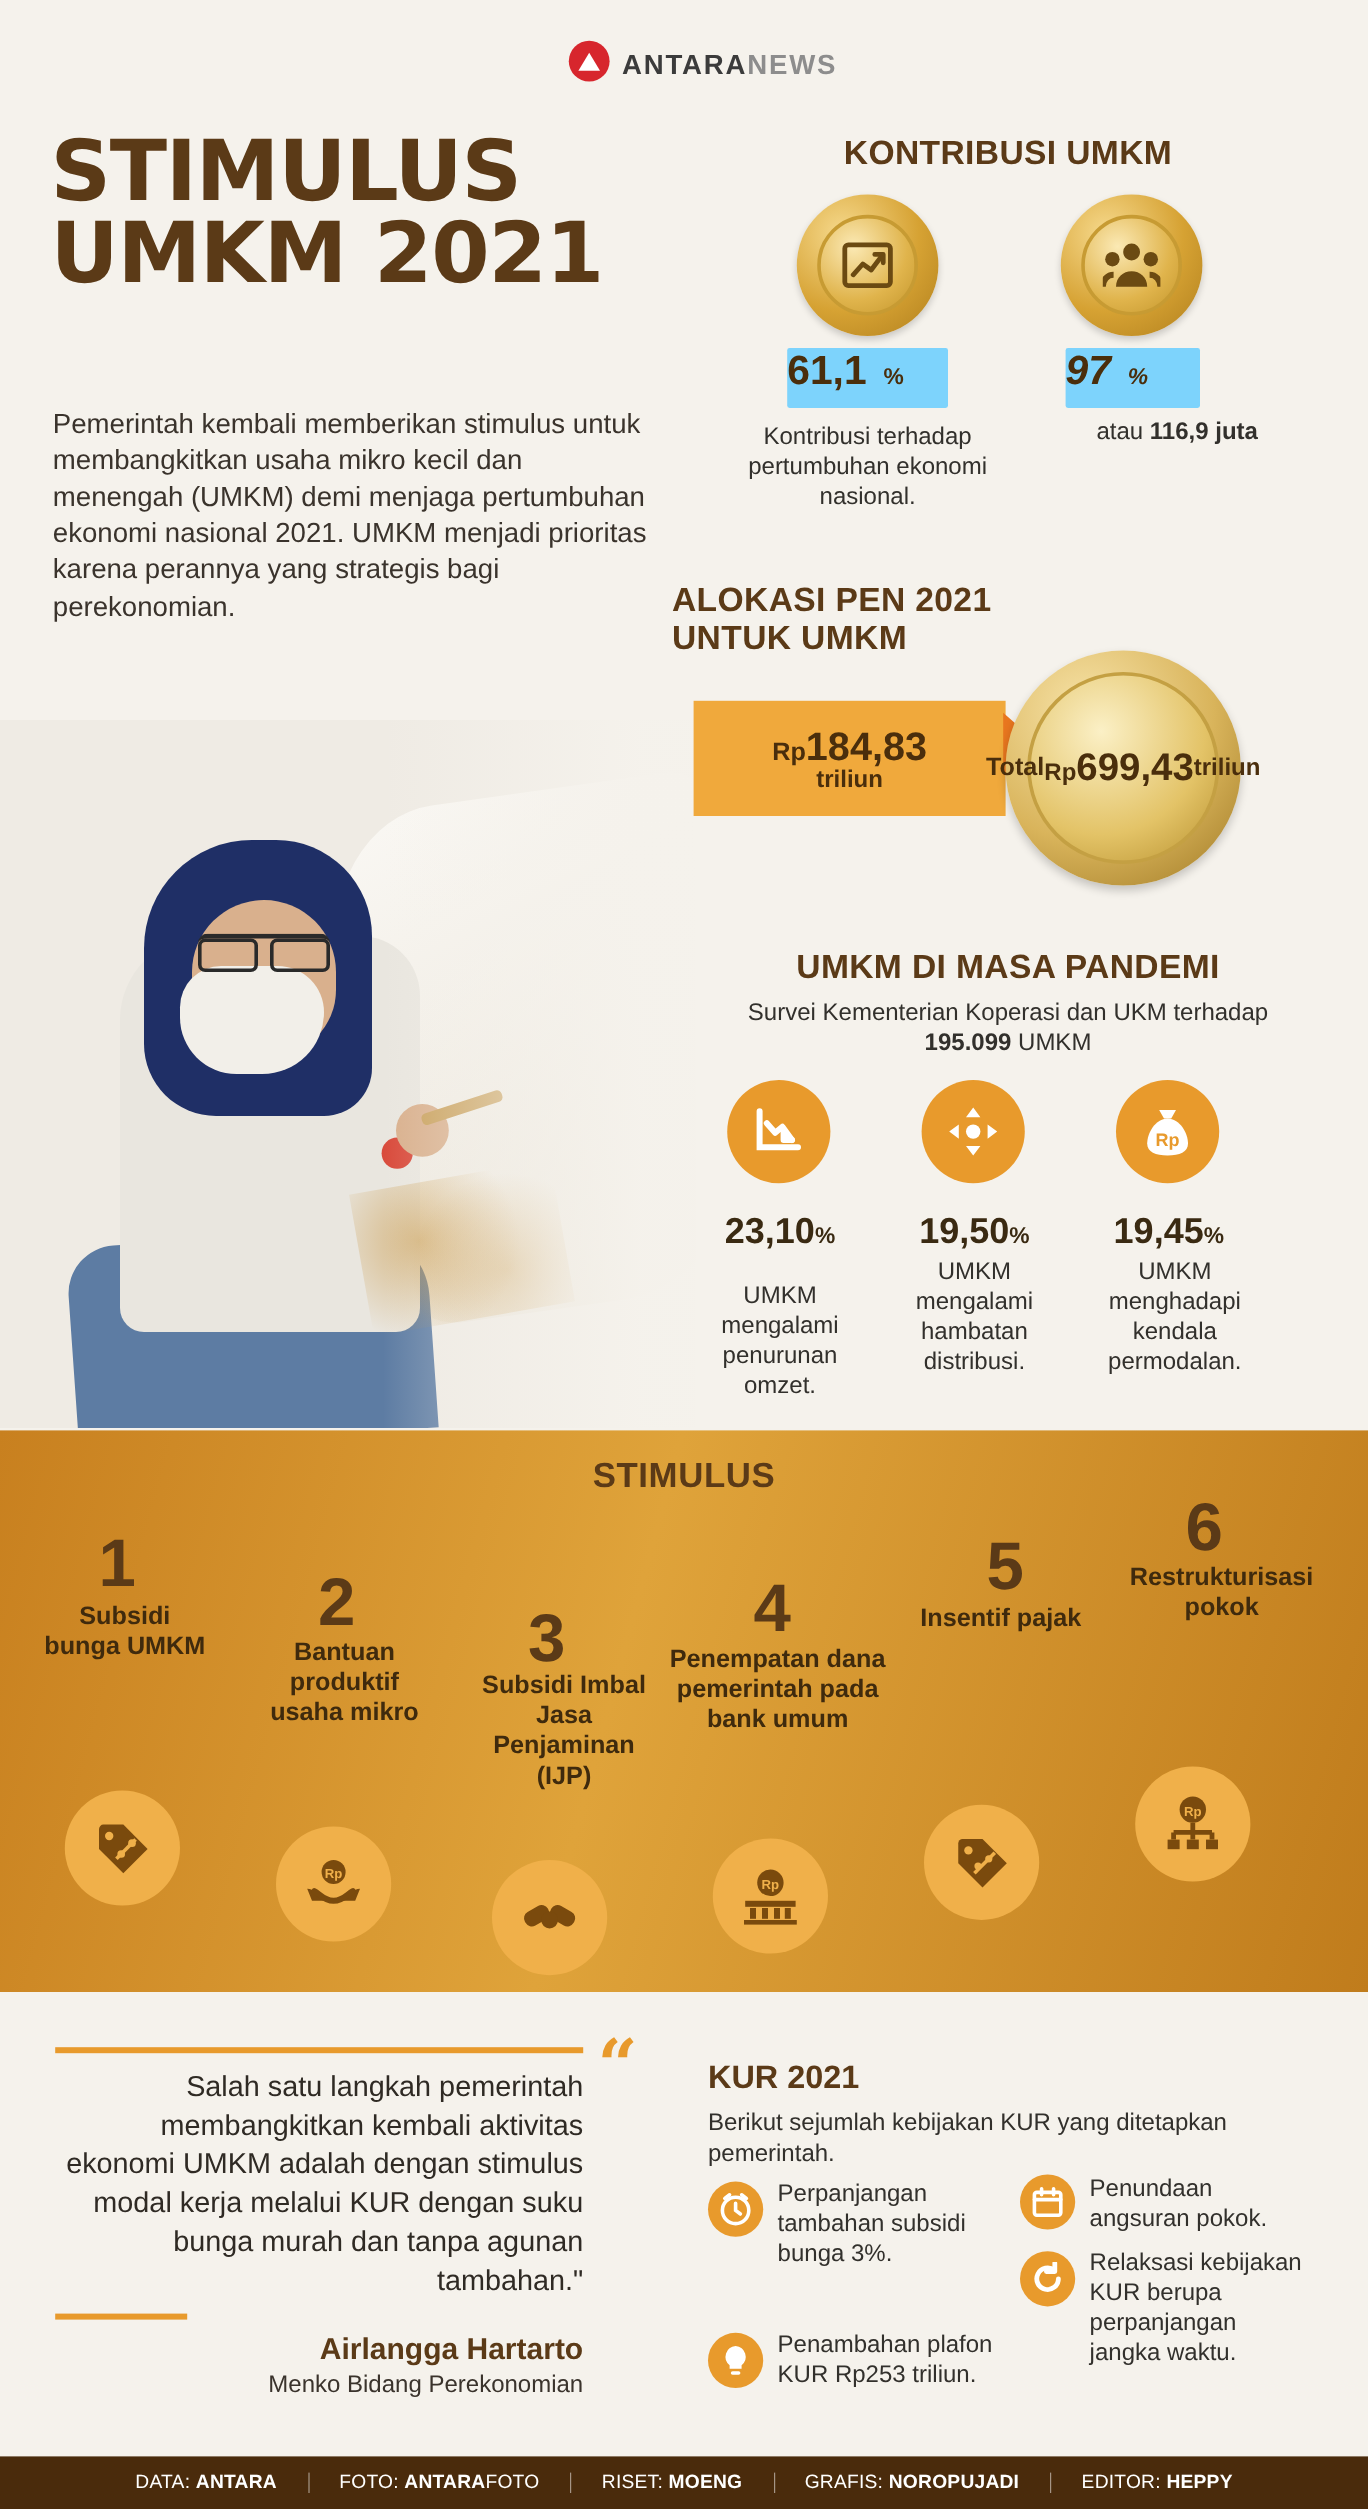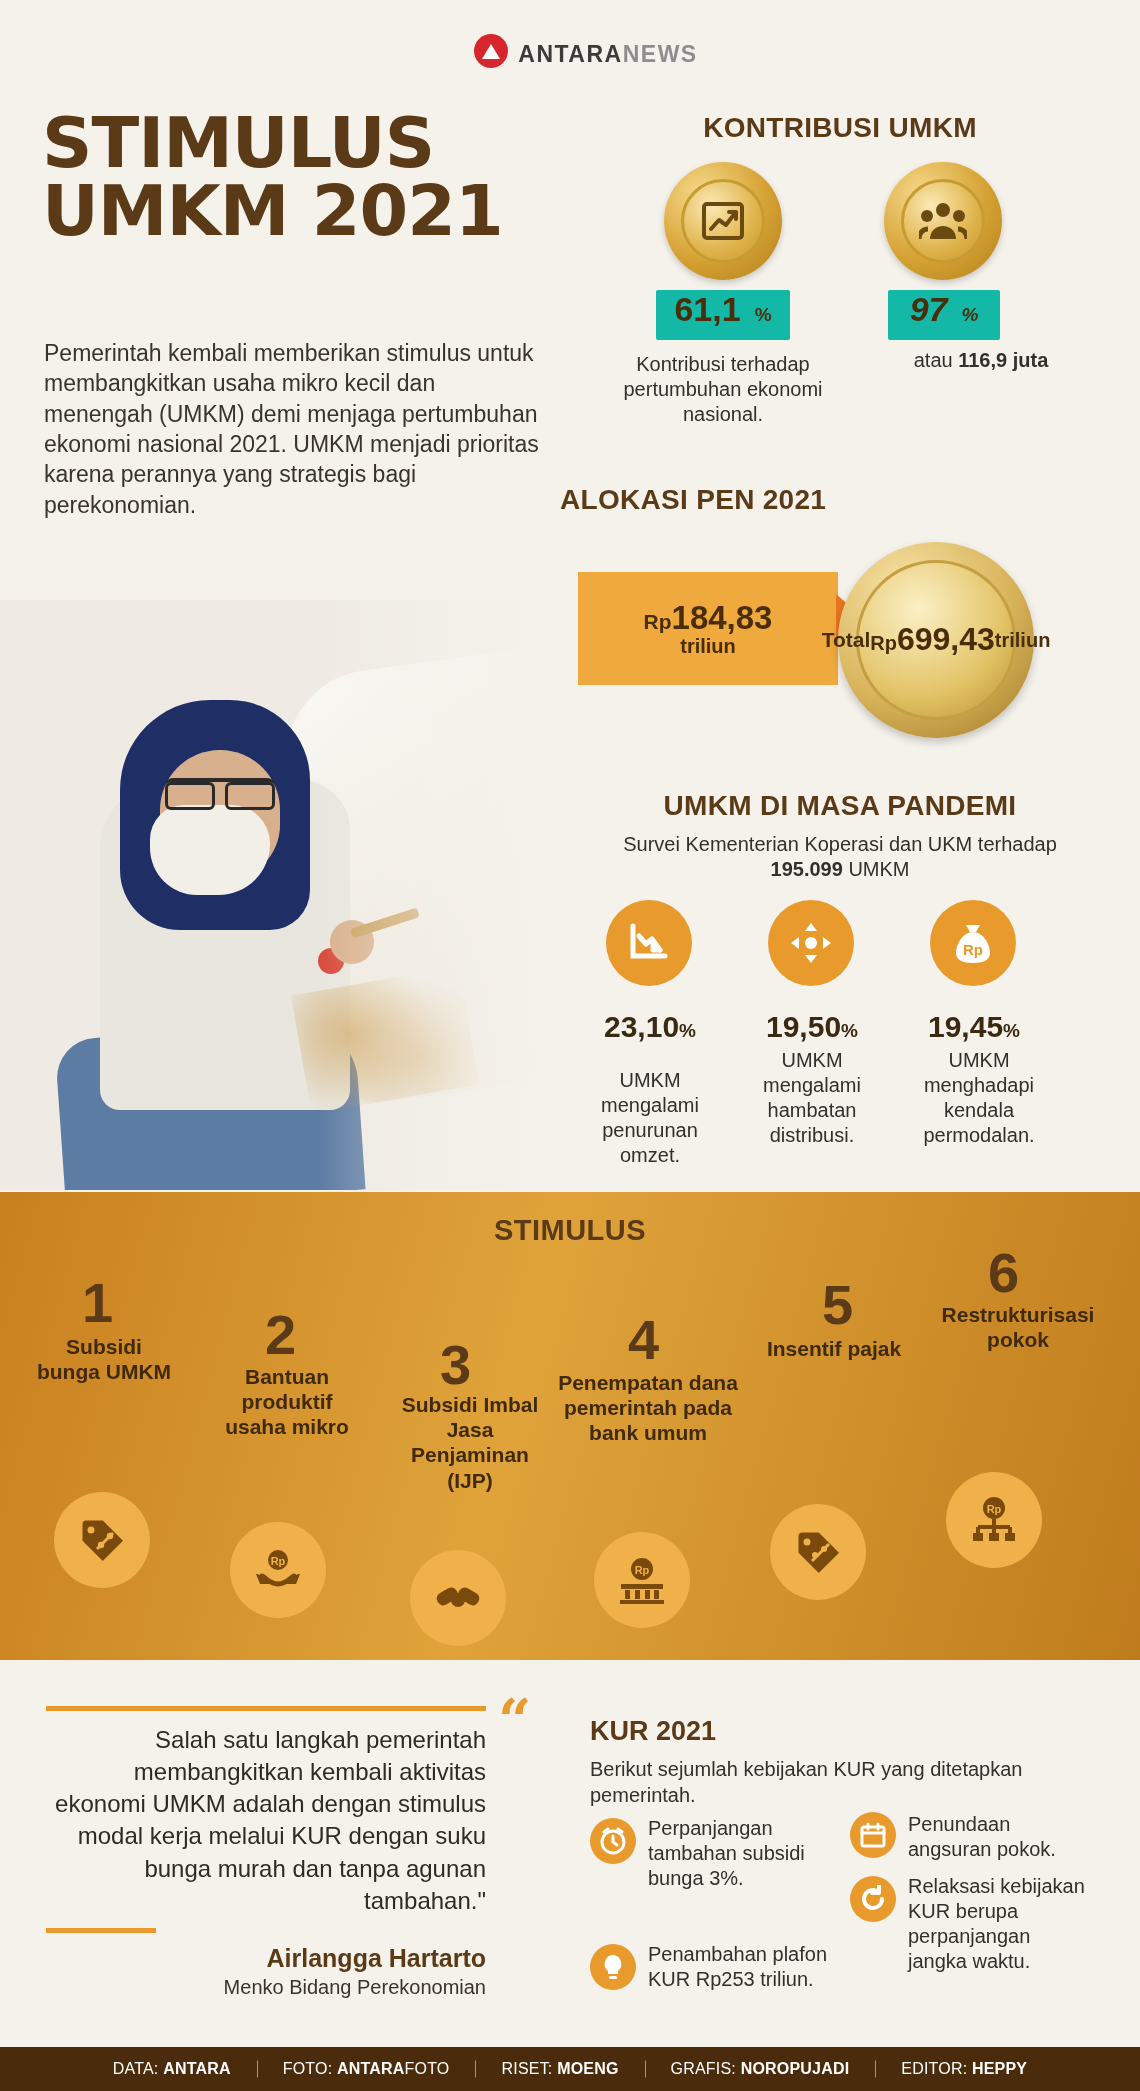--- a/index.html
+++ b/index.html
@@ -123,22 +123,22 @@
   }
   .medal .inner {
     width: 84px; height: 84px; border-radius: 50%;
     background: radial-gradient(circle at 35% 30%, #fbe9b4, #e0b44c 60%, #c4962c 100%);
     display: flex; align-items: center; justify-content: center;
     border: 3px solid #c79b33;
   }
   .medal svg { display: block; }
 
   .pct-box {
-    position: absolute; background: #14b8a6; color: #4a2e0c;
-    font-weight: bold; display: flex; align-items: baseline; justify-content: center;
+    position: absolute; background: #7dd3fc; color: #4a2e0c;
+    font-weight: bold; display: flex; align-items: baseline; 
     gap: 14px; border-radius: 2px;
   }
   .pct-box .big { font-size: 34px; }
   .pct-box .sm { font-size: 19px; }
 
   .cap { position: absolute; text-align: center; font-size: 20px; line-height: 1.25; color: #32302c; }
   .cap b { font-weight: bold; }
 
   
   .pen-bar {
@@ -296,23 +296,24 @@
       <span class="sm">%</span>
   </div>
 
   <div class="cap" style="left:586px; top:352px; width:274px;">Kontribusi terhadap pertumbuhan ekonomi nasional.</div>
   <div class="cap" style="left:856px; top:348px; width:250px;">
     <span>atau </span><b>116,9 juta</b>
   </div>
 
   <div class="sec-head" style="left:560px; top:484px; width:430px; text-align:left;">
     <div>ALOKASI PEN 2021</div>
-  </div>
-
-  <div class="pen-bar" style="left:578px; top:572px; width:260px; height:113px;">
+    <div>UNTUK UMKM</div>
+  </div>
+
+  <div class="pen-bar" style="left:578px; top:584px; width:260px; height:96px;">
     <div class="l1"><span class="rp">Rp</span><span>184,83</span></div>
     <div class="l2">triliun</div>
   </div>
   <div class="wedge" style="left:836px; top:594px;"></div>
 
   <div class="coin-big" style="left:838px; top:542px;">
     <div class="face">
       <div class="t">Total</div>
       <div class="v"><span class="rp">Rp</span><span>699,43</span></div>
       <div class="u">triliun</div>

